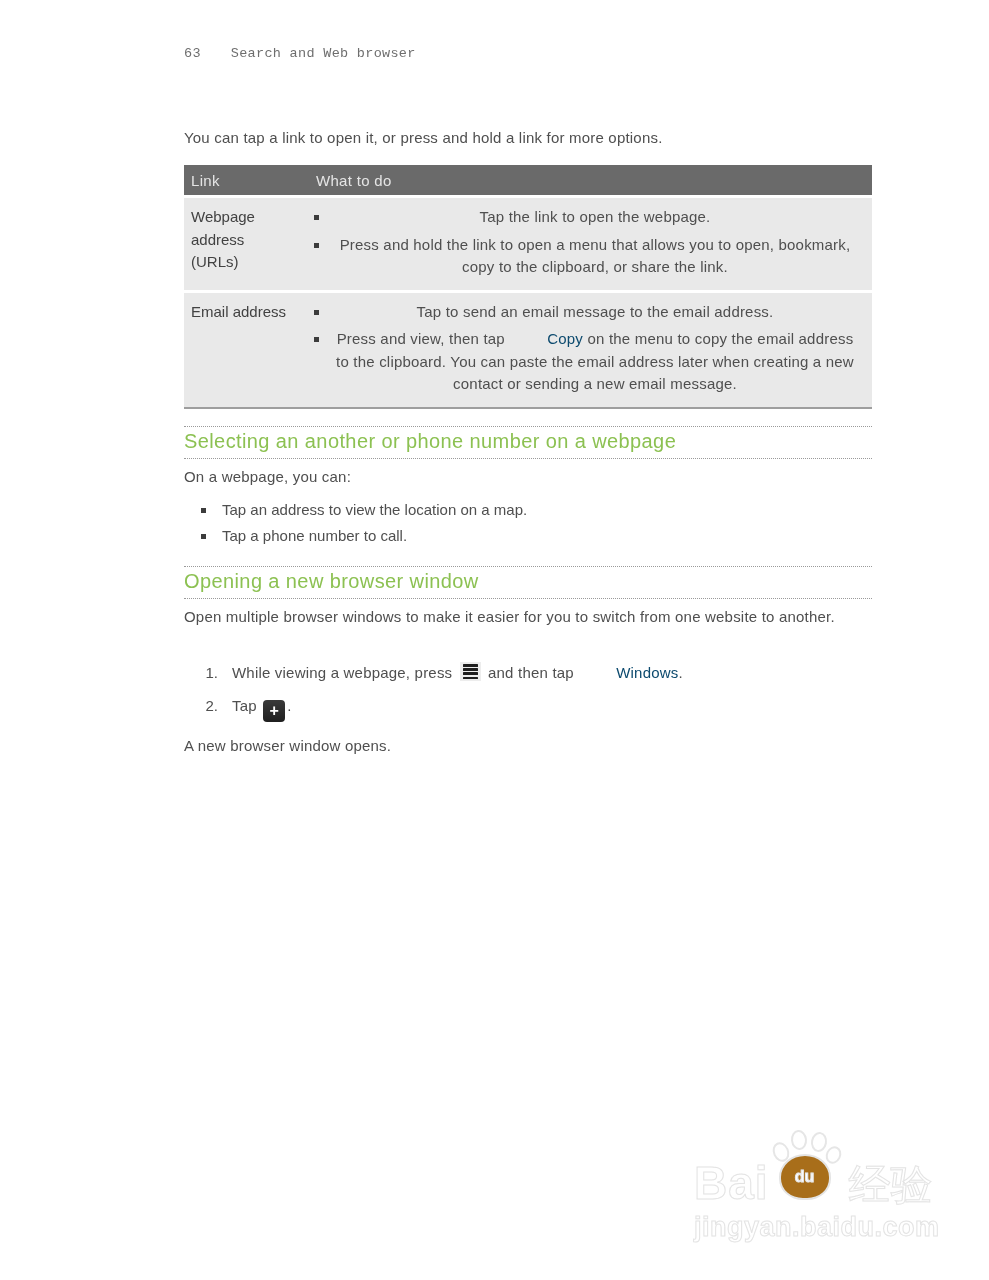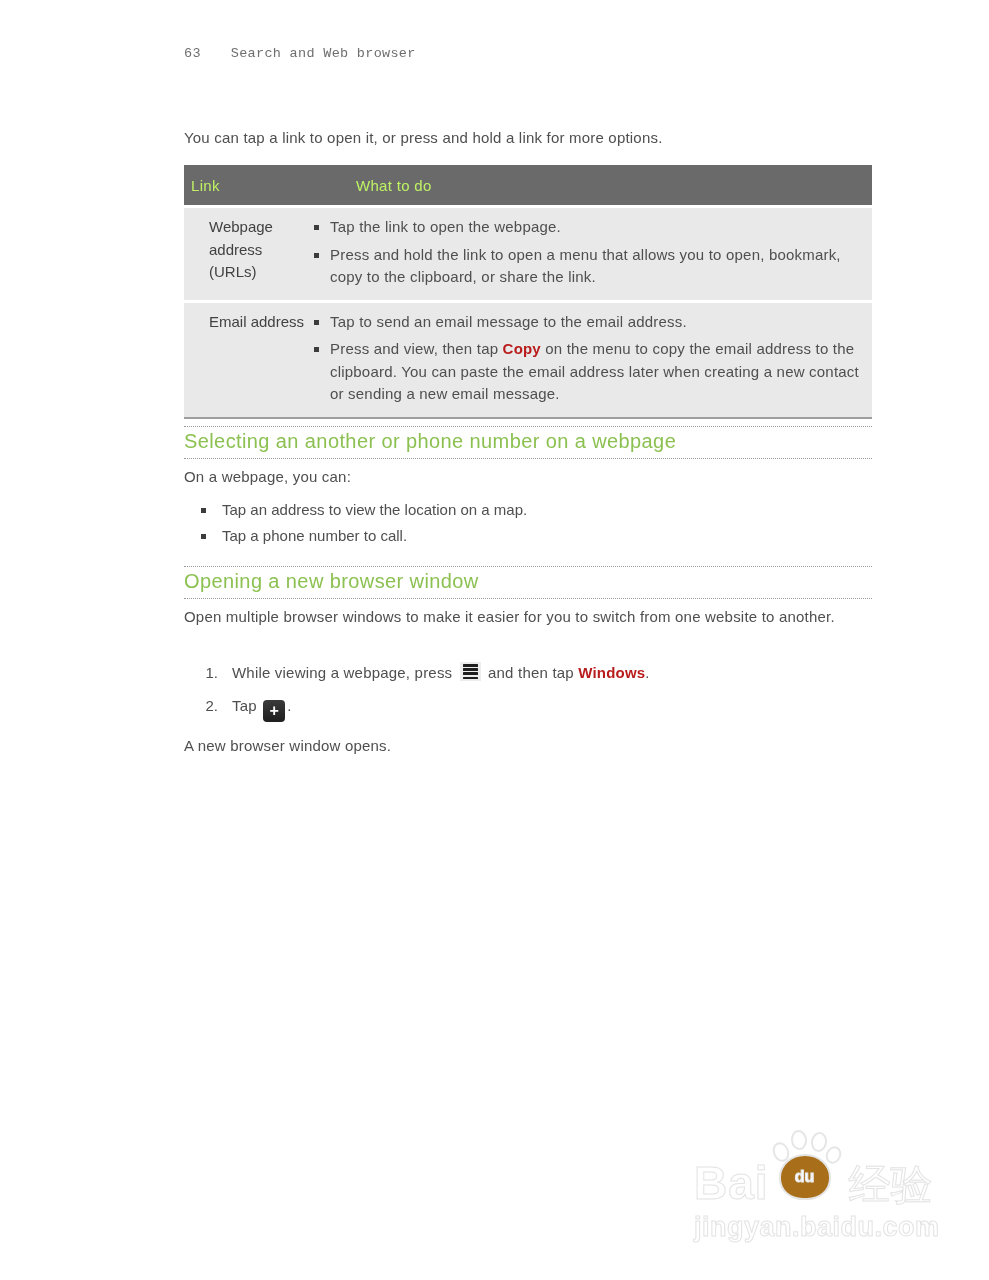--- a/index.html
+++ b/index.html
@@ -44,42 +44,42 @@
     color:var(--body);
   }
 
   
   .linktable{
     left:184px;top:165px;width:688px;
     border-bottom:2px solid #9e9e9e;
     font-size:15px;
   }
   .thead{
-    display:flex;background:var(--thead-bg);color:#bef264;
-    height:40px;align-items:center;letter-spacing:.3px;gap:40px;
+    display:flex;background:var(--thead-bg);color:#e5e5e5;
+    height:30px;align-items:center;letter-spacing:.3px;
   }
   .thead .c1{width:132px;padding-left:7px;}
   .thead .c2{flex:1;}
   .trow{
     display:flex;background:var(--row-bg);
     padding:8px 0 11px 0;
     border-top:3px solid #ffffff;
   }
   .trow:first-of-type{border-top:none;}
-  .trow .c1{width:132px;padding-left:25px;line-height:22.5px;color:#424242;}
+  .trow .c1{width:132px;padding-left:7px;line-height:22.5px;color:#424242;}
   .trow .c1 .c1inner{display:block;width:104px;}
-  .trow .c2{flex:1;padding-right:12px;}
+  .trow .c2{flex:1;padding-right:12px;text-align:center;}
   .bullet-item{display:flex;margin-bottom:5px;line-height:22.5px;}
   .bullet-item:last-child{margin-bottom:0;}
   .sqmark{
     flex:0 0 auto;width:5px;height:5px;background:#3c3c3c;
     margin:9px 11px 0 1px;
   }
   .bi-text{width:530px;letter-spacing:.2px;}
-  b,.bold{font-weight:bold;color:#b91c1c;}
+  b,.bold{font-weight:normal;color:#0c4a6e;margin-left:38px;}
 
   
   .plainlist{left:184px;width:600px;font-size:15px;text-align:center;}
   .plainlist .bullet-item{margin-bottom:3px;}
   .plainlist .sqmark{margin-left:17px;margin-right:16px;}
 
   
   .steps{left:184px;width:688px;font-size:15px;}
   .step{display:flex;align-items:flex-start;margin-bottom:9px;line-height:24px;}
   .step-num{flex:0 0 auto;width:30px;text-align:right;padding-right:0;margin-left:4px;}

